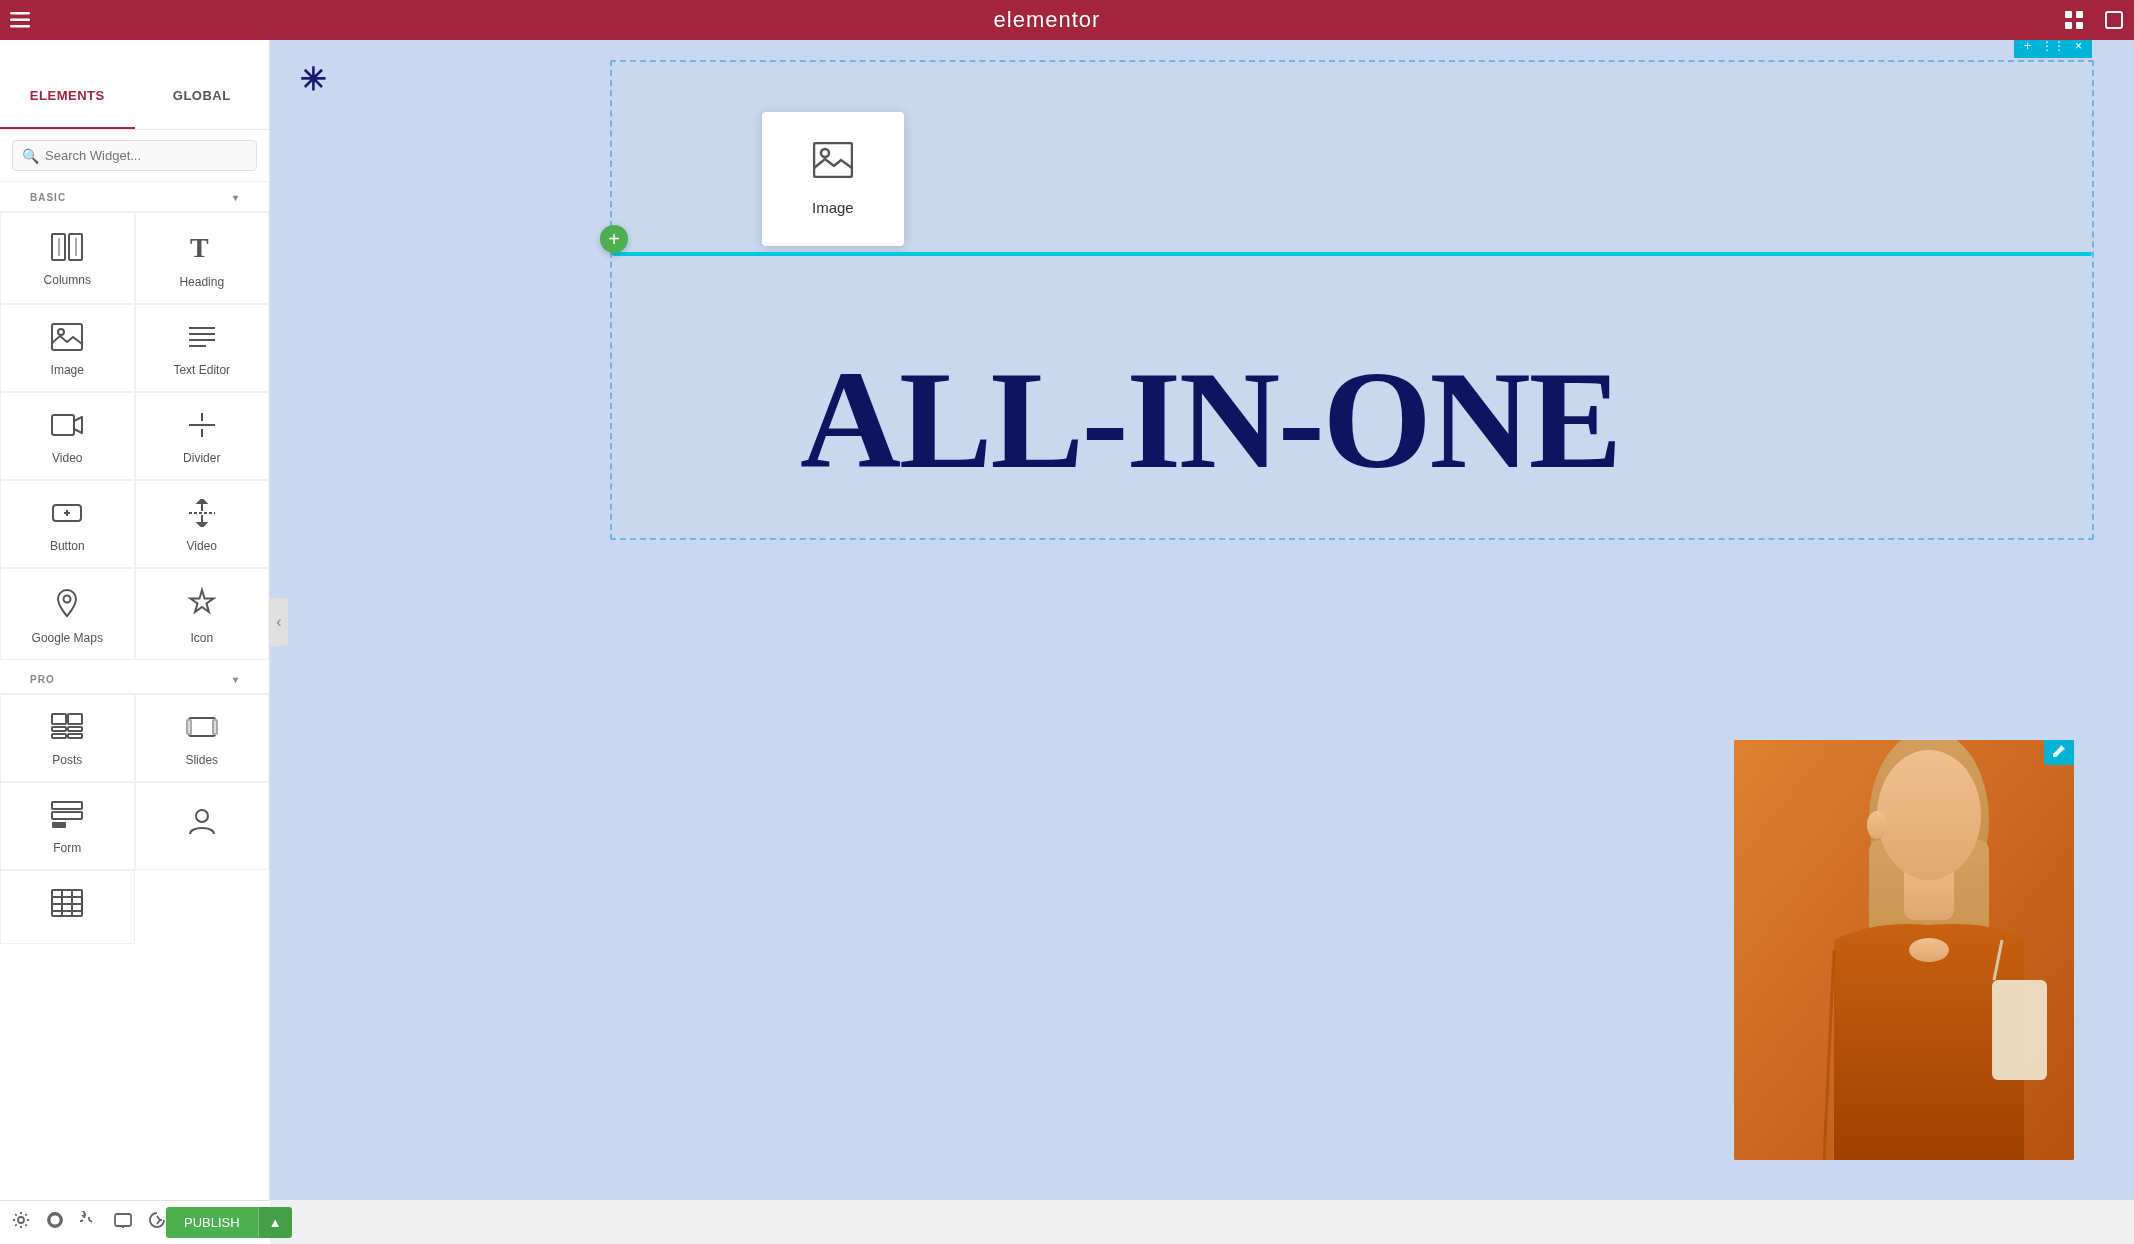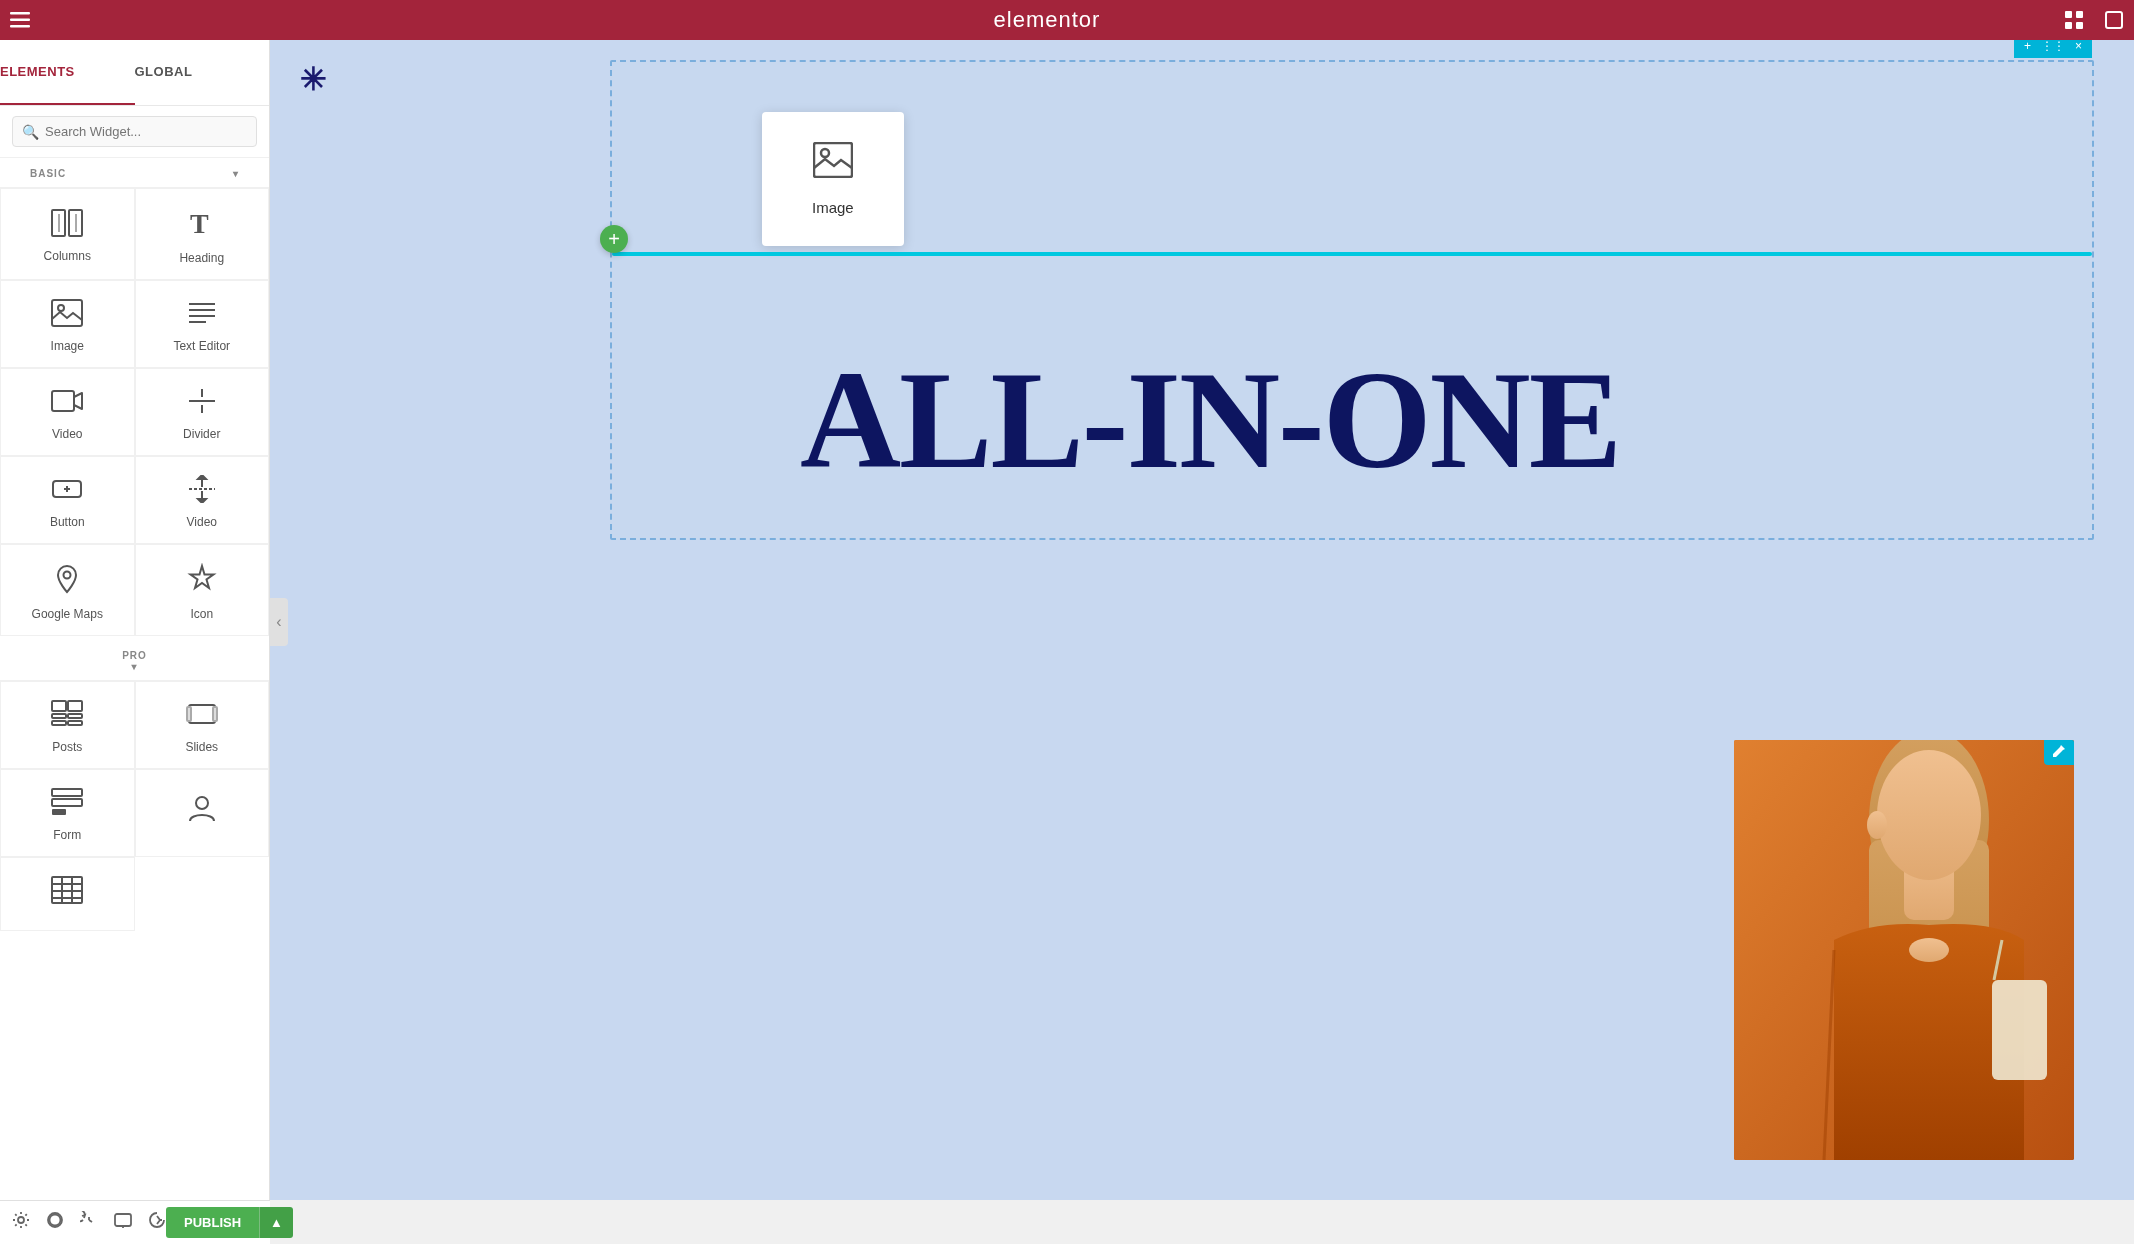--- a/index.html
+++ b/index.html
@@ -16,22 +16,22 @@
     .top-bar-window { width: 40px; height: 40px; display: flex; align-items: center; justify-content: center; cursor: pointer; }
 
     
     .sidebar {
       position: fixed; top: 40px; left: 0; bottom: 0; width: 270px;
       background: #fff; display: flex; flex-direction: column; z-index: 90;
       border-right: 1px solid #e0e0e0;
     }
     .sidebar-tabs { display: flex; border-bottom: 1px solid #e8e8e8; }
     .sidebar-tab {
-      flex: 1; padding: 24px 0; font-size: 13px; font-weight: 600;
-      color: #555; cursor: pointer; letter-spacing: 0.5px;
+      flex: 1; text-align: center; padding: 24px 0; font-size: 13px; font-weight: 600;
+      color: #555; cursor: pointer; letter-spacing: 0.5px; margin-top: 24px;
     }
     .sidebar-tab.active { color: #a3243b; border-bottom: 2px solid #a3243b; }
     .sidebar-search {
       padding: 10px 12px; border-bottom: 1px solid #f0f0f0;
     }
     .sidebar-search input {
       width: 100%; padding: 7px 12px 7px 32px; border: 1px solid #e0e0e0;
       border-radius: 4px; font-size: 13px; background: #f9f9f9; outline: none;
     }
     .search-wrapper { position: relative; }
@@ -62,21 +62,21 @@
     .bottom-bar {
       position: fixed; bottom: 0; left: 0; width: 270px; height: 44px;
       background: #fff; border-top: 1px solid #e0e0e0;
       display: flex; align-items: center; justify-content: space-between; padding: 0 12px; z-index: 90;
     }
     .bottom-bar-icons { display: flex; gap: 16px; }
     .bottom-icon { font-size: 18px; color: #666; cursor: pointer; }
     .publish-area { display: flex; }
     .publish-btn {
       background: #4caf50; color: white; border: none; padding: 8px 18px;
-      font-size: 13px; font-weight: 700; cursor: pointer; border-radius: 3px 0 0 3px;
+      font-size: 13px; font-weight: 400; cursor: pointer; border-radius: 3px 0 0 3px;
     }
     .publish-arrow {
       background: #43a047; color: white; border: none; padding: 8px 10px;
       font-size: 13px; cursor: pointer; border-radius: 0 3px 3px 0; border-left: 1px solid rgba(255,255,255,0.3);
     }
 
     
     .canvas {
       position: fixed; top: 40px; left: 270px; right: 0; bottom: 44px;
       background: #c8d8f0; overflow: auto;
@@ -160,21 +160,21 @@
 
     
     .collapse-handle {
       position: fixed; top: 50%; left: 270px; transform: translateY(-50%);
       width: 18px; height: 48px; background: #e0e0e0;
       border-radius: 0 4px 4px 0; cursor: pointer; z-index: 95;
       display: flex; align-items: center; justify-content: center;
     }
     .collapse-handle::after { content: '‹'; font-size: 16px; color: #888; }
 
-    .pro-section { margin-top: 4px; flex-direction: column; }
+    .pro-section { margin-top: 4px; }
 
     ::-webkit-scrollbar { width: 6px; }
     ::-webkit-scrollbar-track { background: #f1f1f1; }
     ::-webkit-scrollbar-thumb { background: #ccc; border-radius: 3px; }
   </style>
 </head>
 <body>
 
 <div class="top-bar">
   <div class="top-bar-hamburger">

